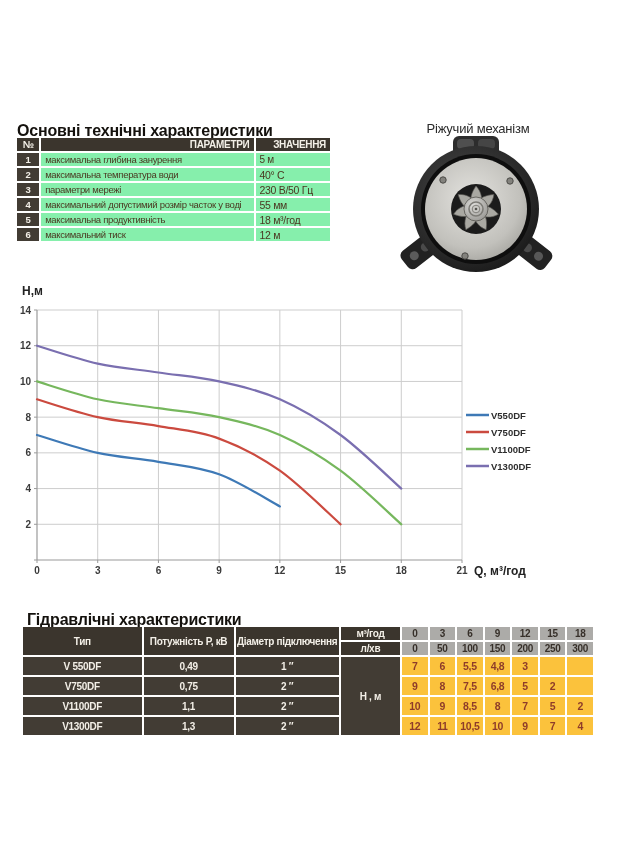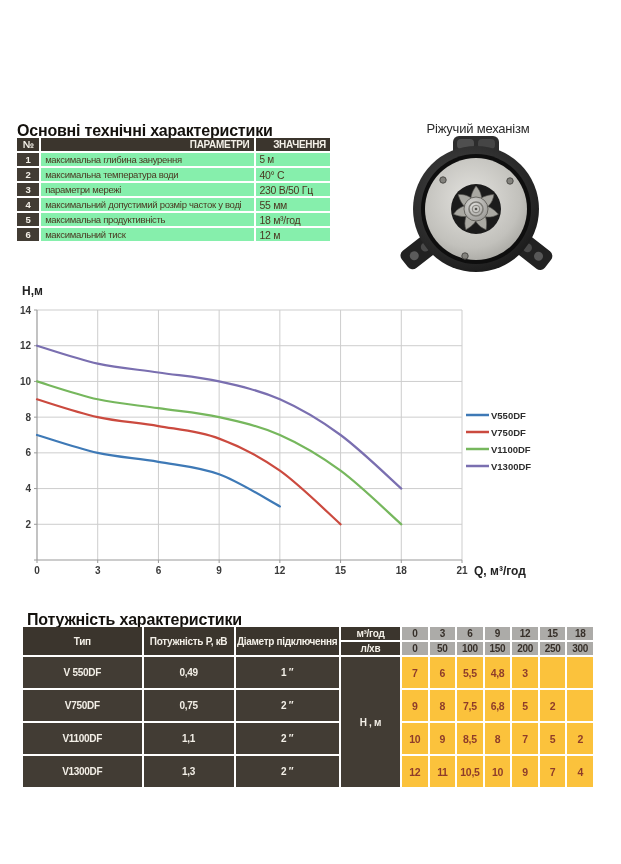--- a/index.html
+++ b/index.html
@@ -14,21 +14,21 @@
   .c-yellow{background:#86efac;color:#4A3720;font-weight:normal}
   .c-grey{background:#ACABA8;color:#37302a;font-weight:bold}
   .c-num{background:#FBC23C;color:#8E3C2A;font-weight:bold;text-align:center}
   .c-empty{background:#FBC23C}
   #tech-table{font-size:9.5px;letter-spacing:-0.3px}
   #tech-table th{font-size:10px;height:13px;text-align:right;padding:0 4px}
   #tech-table td{height:13px;padding:0 4px}
   #tech-table td.numcell{text-align:center;padding:0}
   #hydro-table{font-size:10px;letter-spacing:-0.3px}
   #hydro-table th{height:13px;text-align:center;padding:0 1px;font-weight:bold}
-  #hydro-table td{height:31px;text-align:center;padding:0 1px}
+  #hydro-table td{height:18px;text-align:center;padding:0 1px}
   #hydro-table td.headnum{font-size:10.5px}
   .mech-title{font-size:13px;color:#2a2a2a;text-align:center;letter-spacing:-0.2px}
   svg text{font-family:"Liberation Sans",sans-serif}
 </style>
 </head>
 <body>
 
 <div class="abs sec-title" style="left:17px;top:122px">Основні технічні характеристики</div>
 
 <table id="tech-table" class="abs" style="left:15px;top:136px;width:317px">
@@ -206,21 +206,21 @@
       <text x="491" y="137.5" font-size="9.5" font-weight="bold" fill="#2e2e2e">V550DF</text>
       <line x1="466" y1="151" x2="489" y2="151" stroke="#CB4A3F" stroke-width="2.5"></line>
       <text x="491" y="154.5" font-size="9.5" font-weight="bold" fill="#2e2e2e">V750DF</text>
       <line x1="466" y1="168" x2="489" y2="168" stroke="#76B75D" stroke-width="2.5"></line>
       <text x="491" y="171.5" font-size="9.5" font-weight="bold" fill="#2e2e2e">V1100DF</text>
       <line x1="466" y1="185" x2="489" y2="185" stroke="#7A6FB0" stroke-width="2.5"></line>
       <text x="491" y="188.5" font-size="9.5" font-weight="bold" fill="#2e2e2e">V1300DF</text>
     </g>
   </svg>
 
-<div class="abs sec-title" style="left:27px;top:611px">Потужність характеристики</div>
+<div class="abs sec-title" style="left:27px;top:611px">Гідравлічні характеристики</div>
 
 <table id="hydro-table" class="abs" style="left:21px;top:625px;width:574px">
   <colgroup>
     <col style="width:116px">
       <col style="width:88px">
       <col style="width:101px">
       <col style="width:58px">
     <col style="width:25px">
       <col style="width:25px">
       <col style="width:25px">

